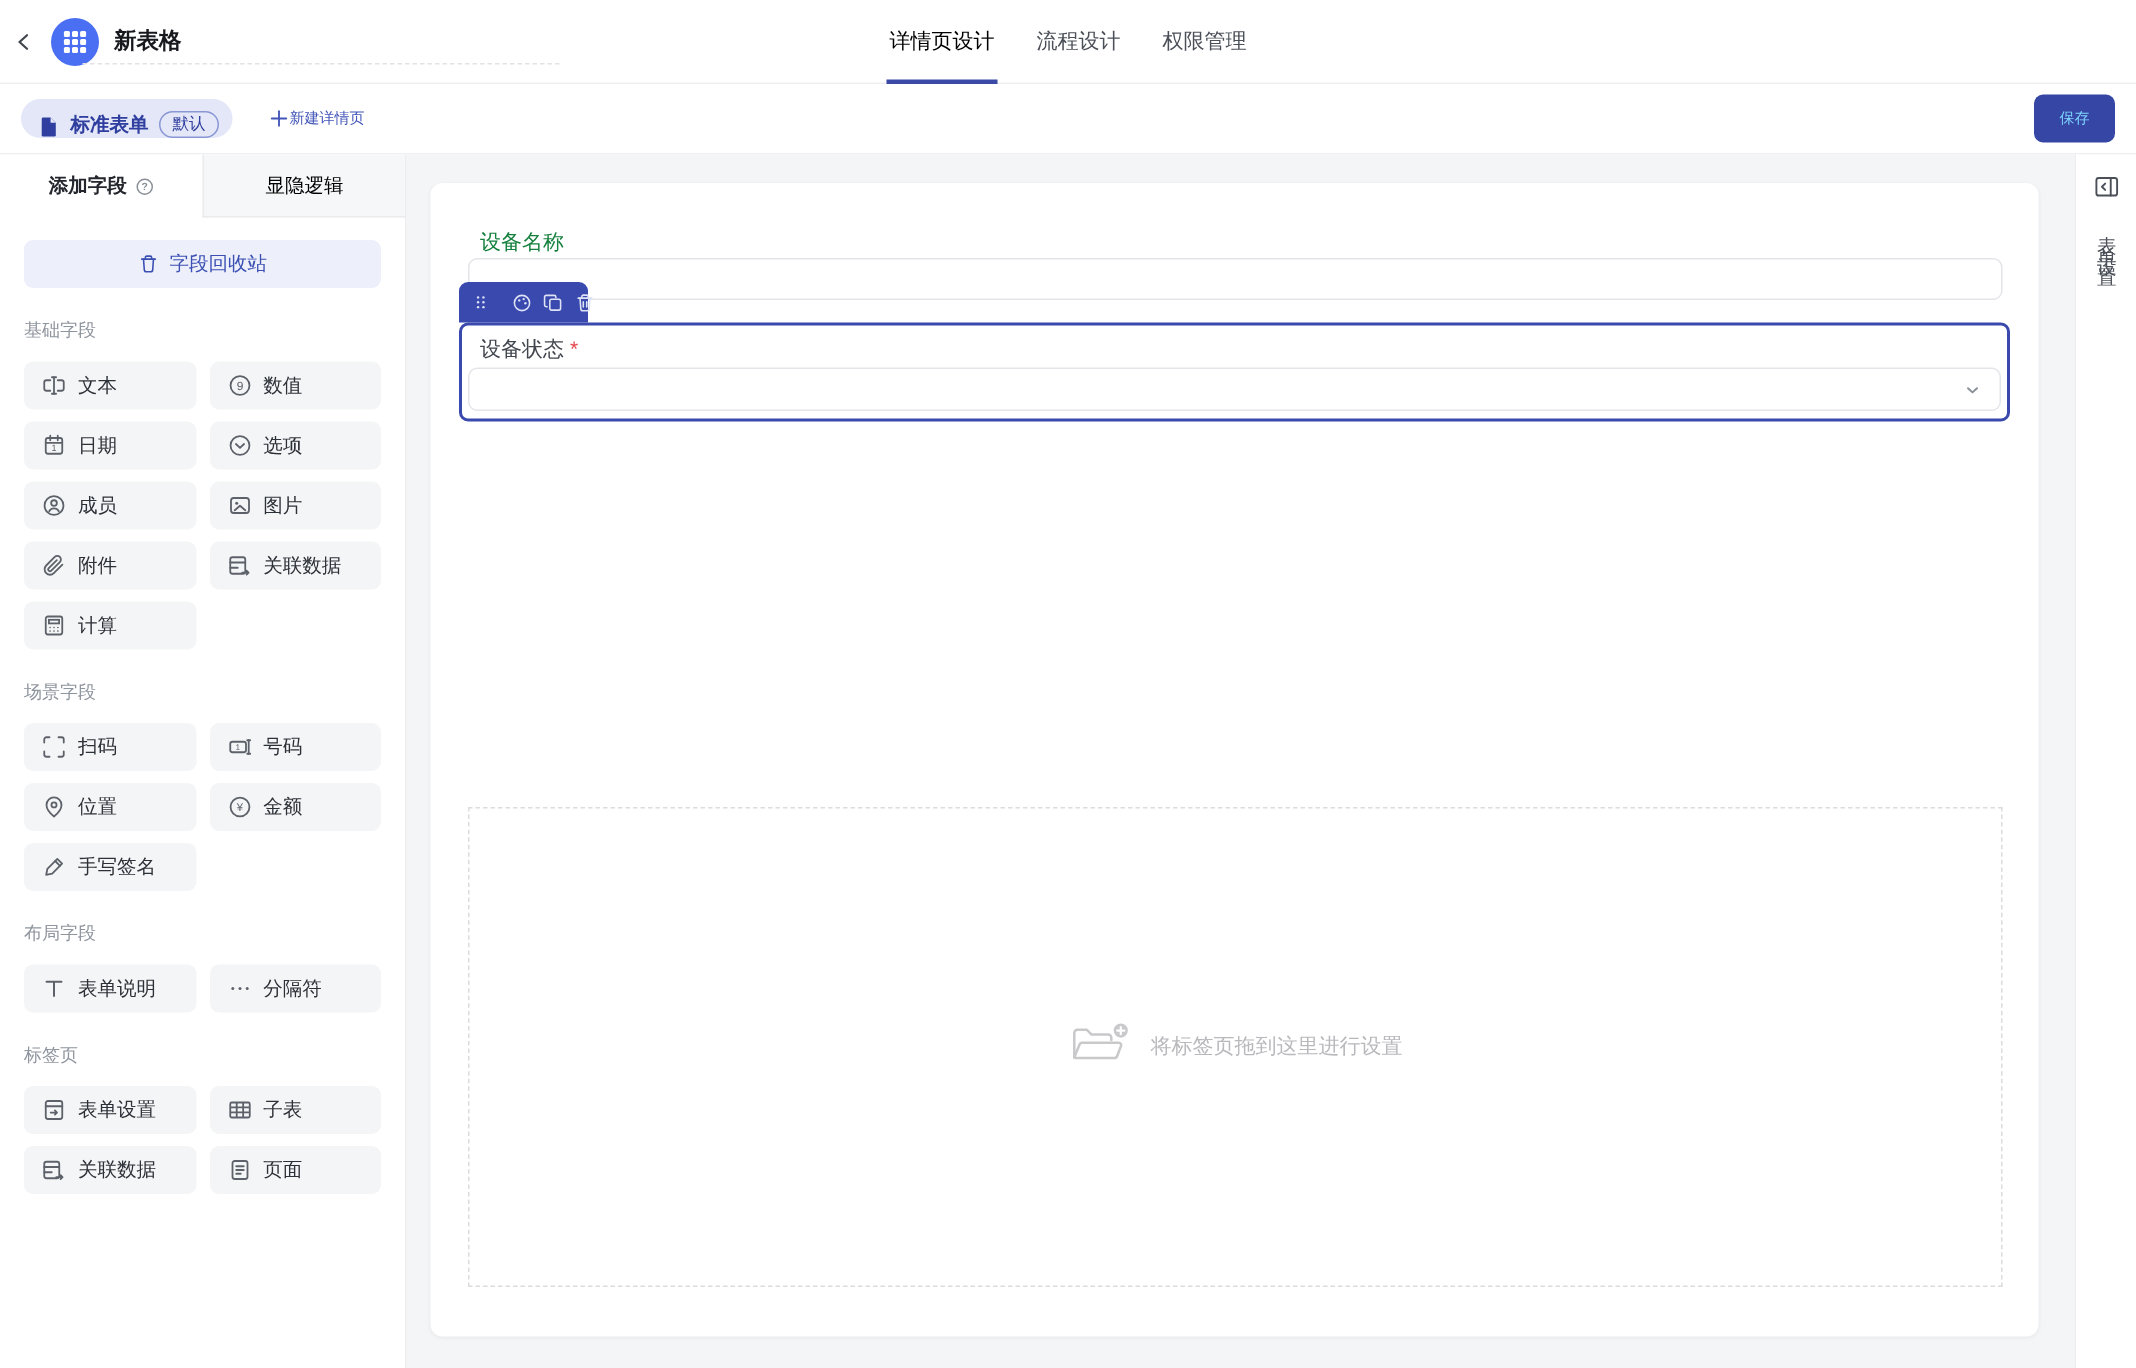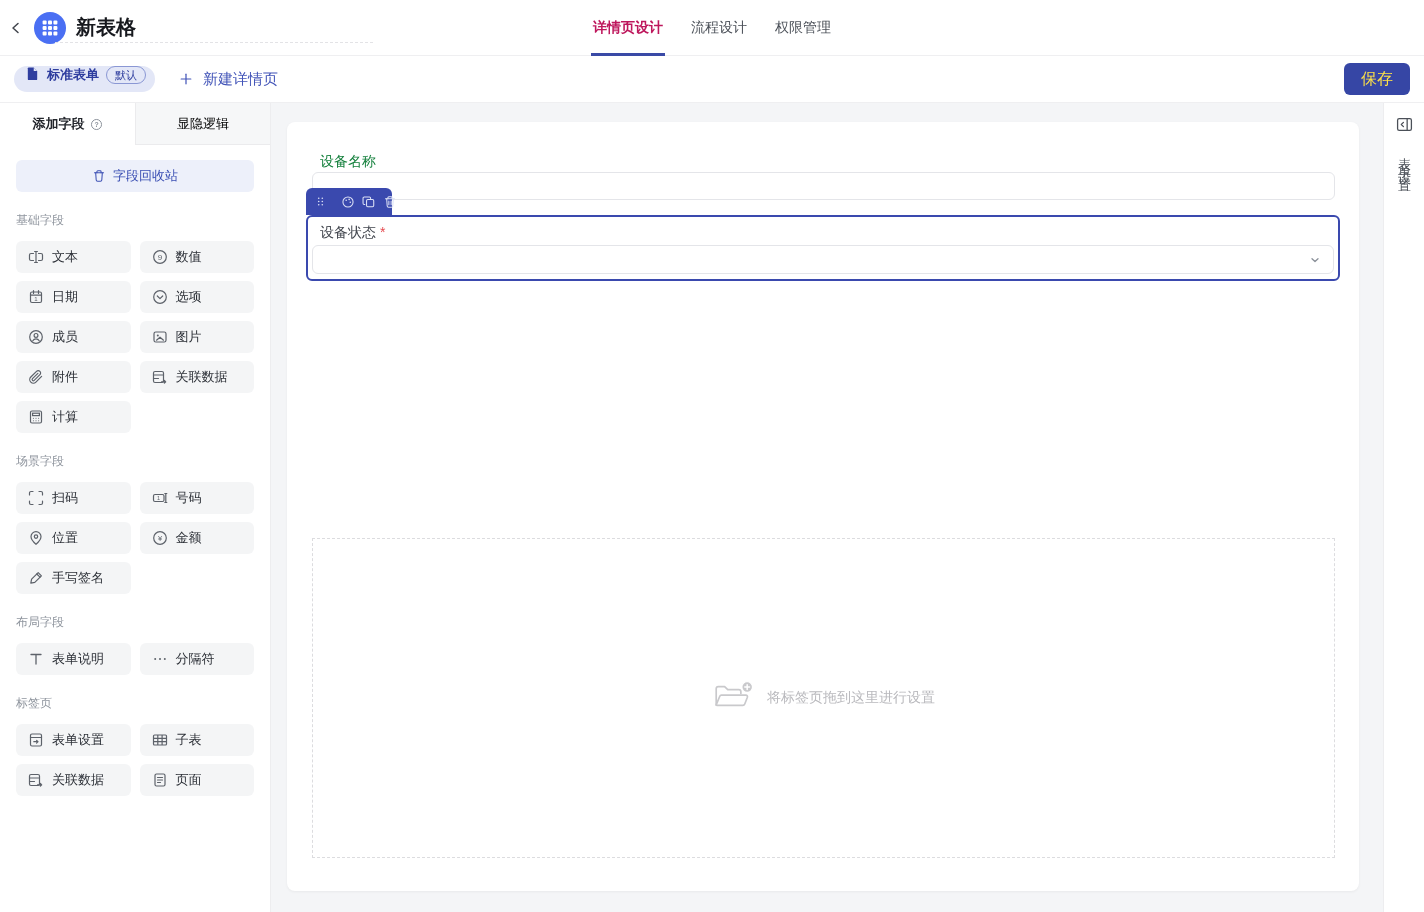--- a/index.html
+++ b/index.html
@@ -7,42 +7,42 @@
     font-family:"Liberation Sans","DejaVu Sans",sans-serif; }
   .app { position:relative; width:1424px; height:912px; }
 
   
   .topbar { position:relative; height:56px; background:#fff; border-bottom:1px solid #efeff1;
     display:flex; align-items:center; }
   .topbar-left { display:flex; align-items:center; gap:10px; padding-left:8px; }
   .back-btn { display:flex; align-items:center; color:#41454c; cursor:pointer; }
   .app-icon { width:32px; height:32px; border-radius:50%; background:#4a6ff3;
     display:flex; align-items:center; justify-content:center; }
-  .app-title { font-size:20px; font-weight:bold; color:#17191e; }
+  .app-title { font-size:15px; font-weight:bold; color:#17191e; }
   .title-underline { position:absolute; left:55px; top:42px; width:318px;
     border-bottom:1px dashed #e3e3e6; }
   .top-tabs { position:absolute; left:50%; transform:translateX(-50%); top:0; height:56px;
     display:flex; gap:24px; }
   .top-tab { display:flex; align-items:center; font-size:14px; color:#4b5058;
     position:relative; cursor:pointer; padding:0 2px; }
-  .top-tab.active { color:#be185d; font-weight:bold; }
+  .top-tab.active { color:#000000; font-weight:normal; }
   .top-tab.active::after { content:""; position:absolute; left:0; right:0; bottom:0;
     height:3px; background:#3a4aa6; }
 
   
   .subbar { height:47px; background:#fff; border-bottom:1px solid #efeff1;
     display:flex; align-items:center; padding:0 14px; gap:24px; }
   .form-pill { height:26px; background:#e3e7f7; border-radius:14px; display:flex;
-    align-items:flex-start; gap:7px; padding:0 9px 0 11px; color:#2f3e9f; cursor:pointer; }
+    align-items:flex-end; gap:7px; padding:0 9px 0 11px; color:#2f3e9f; cursor:pointer; }
   .pill-label { font-size:13px; font-weight:bold; }
   .pill-badge { border:1px solid #8a97d4; border-radius:10px; font-size:11px;
     padding:0 8px; line-height:16px; }
-  .new-detail { display:flex; align-items:center; gap:10px; color:#4254b8; font-size:15px; cursor:pointer; }
-  .save-btn { margin-left:auto; background:#3646a5; color:#fde047; border:none; border-radius:6px;
-    height:32px; padding:0 17px; font-size:16px; cursor:pointer; }
+  .new-detail { display:flex; align-items:center; gap:0; color:#4254b8; font-size:10px; cursor:pointer; }
+  .save-btn { margin-left:auto; background:#3646a5; color:#7dd3fc; border:none; border-radius:6px;
+    height:32px; padding:0 17px; font-size:10px; cursor:pointer; }
 
   
   .main { position:relative; height:809px; background:#f4f5f7; }
 
   
   .sidebar { position:absolute; left:0; top:0; bottom:0; width:271px; background:#fff;
     border-right:1px solid #ededef; display:flex; flex-direction:column; }
   .side-tabs { display:grid; grid-template-columns:1fr 1fr; height:42px; flex:none; }
   .side-tab { display:flex; align-items:center; justify-content:center; gap:5px; font-size:13px; cursor:pointer; }
   .side-tab.active { font-weight:bold; color:#23262c; }

